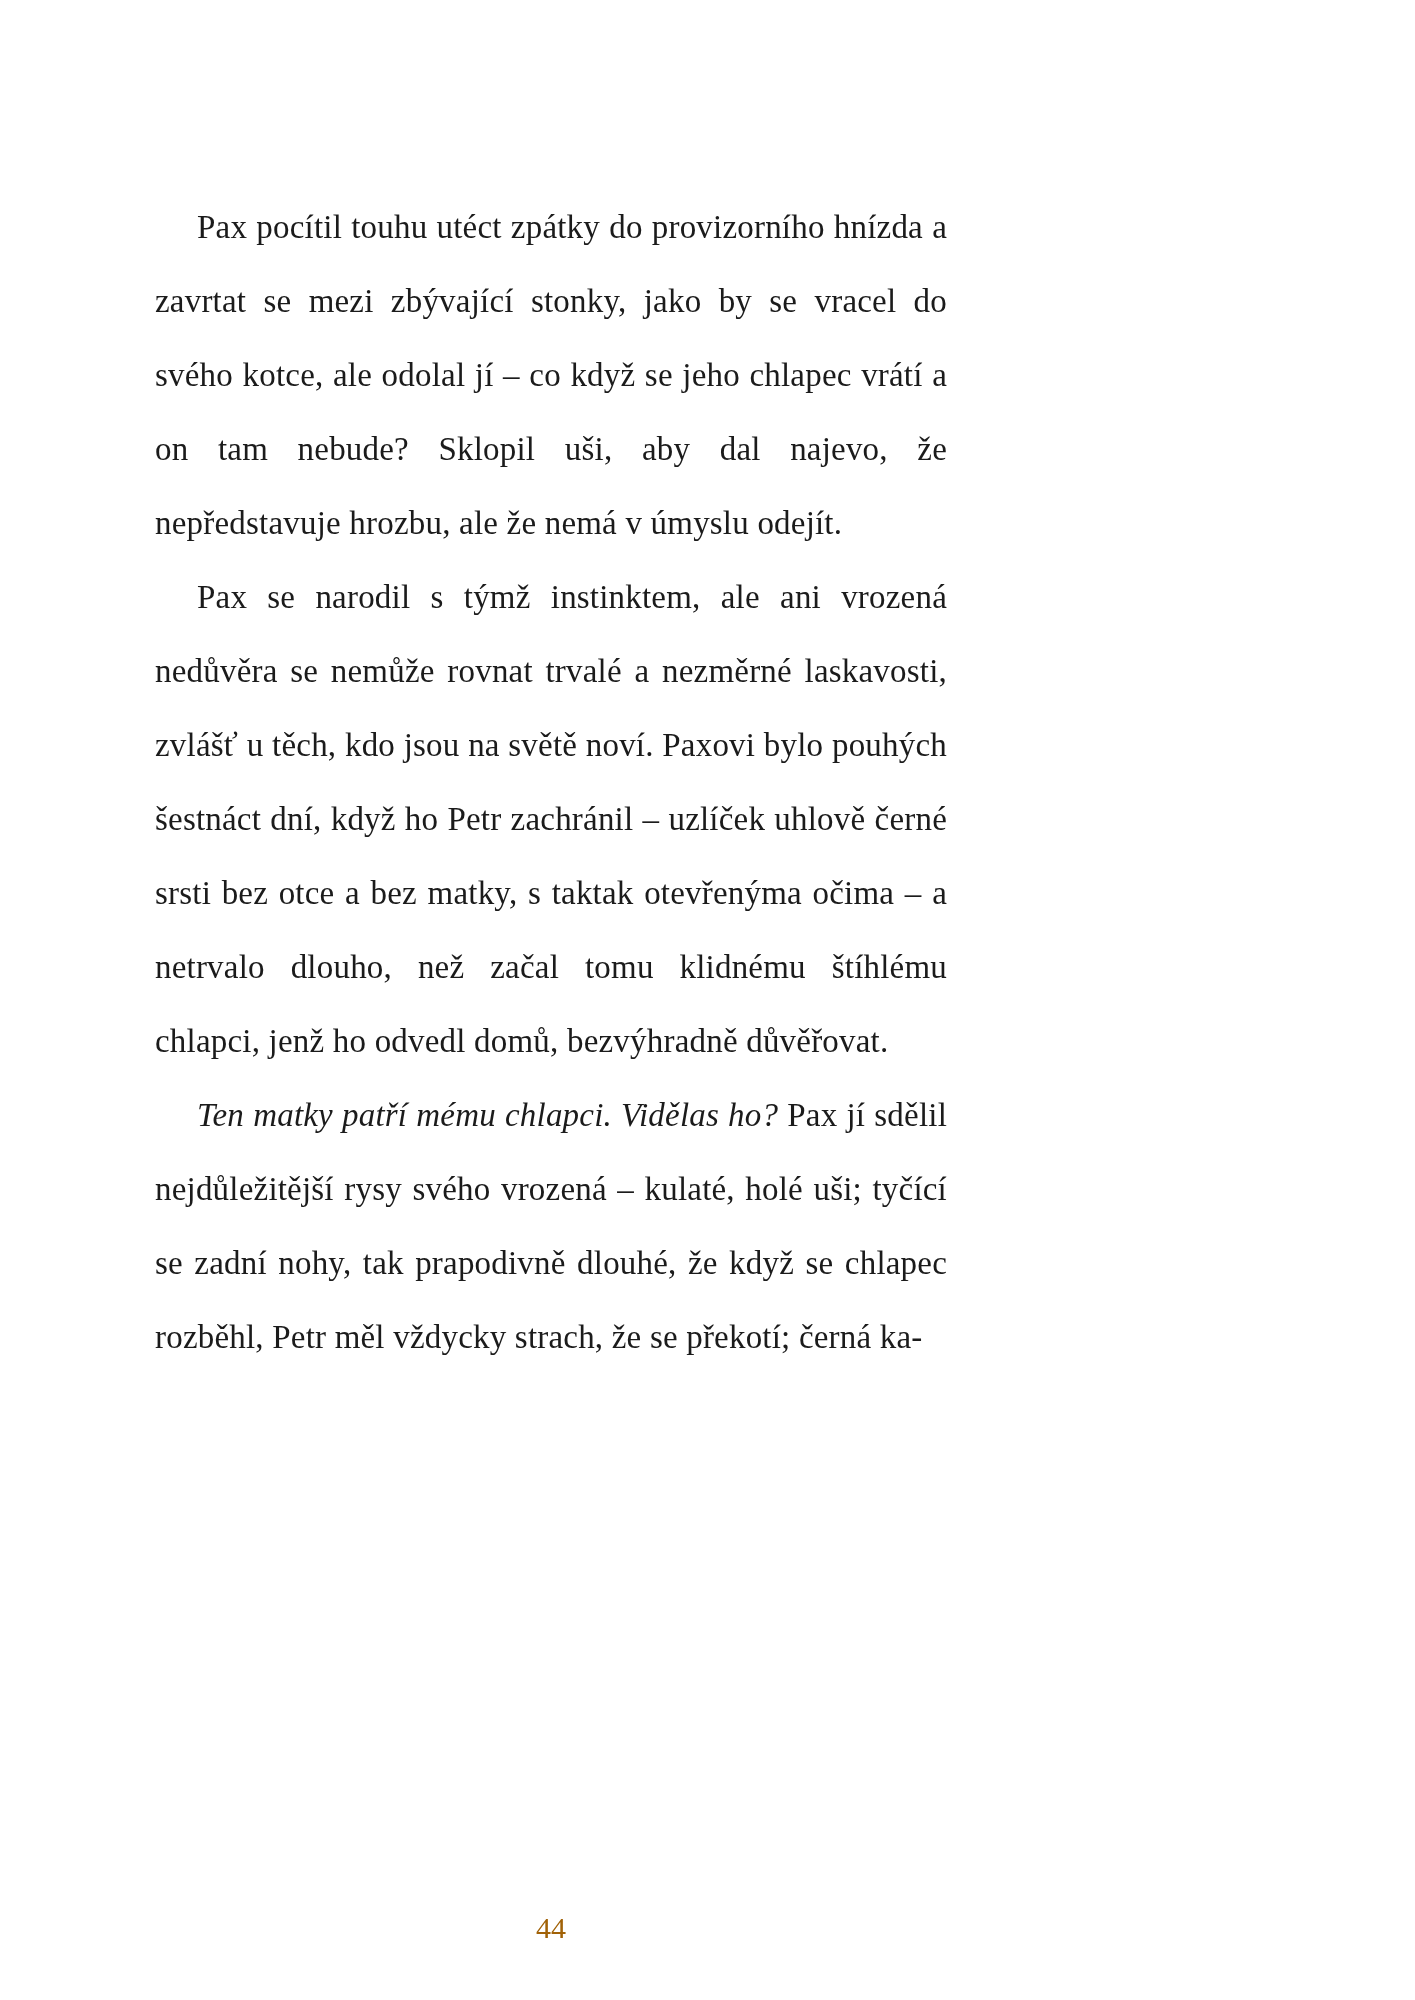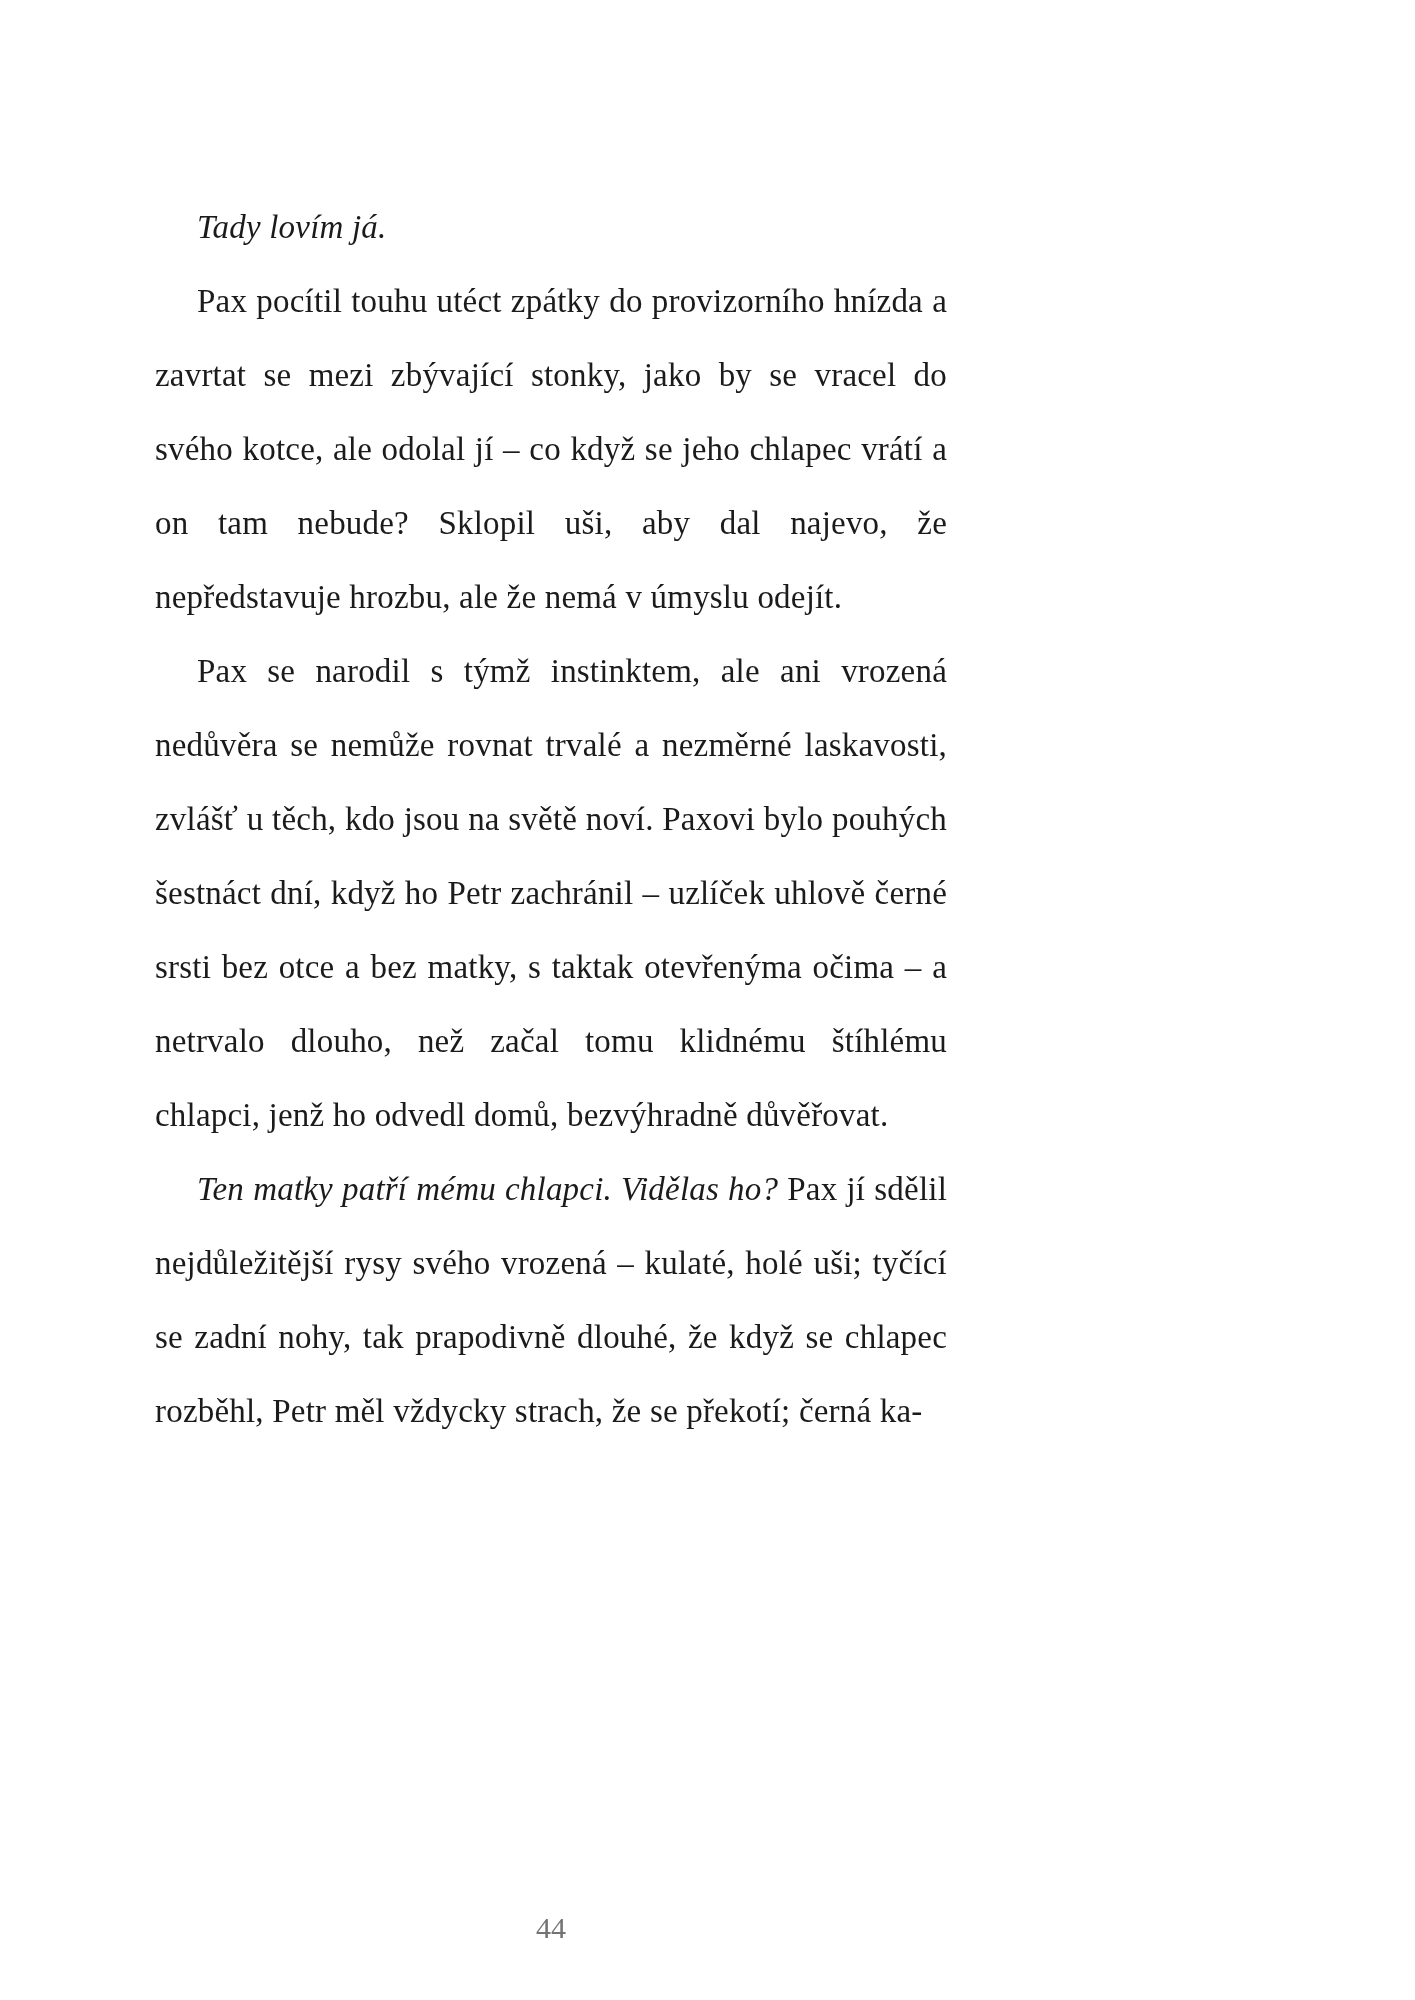--- a/index.html
+++ b/index.html
@@ -42,27 +42,26 @@
     font-style: italic;
   }
   .page-number {
     position: absolute;
     left: 155px;
     top: 1908px;
     width: 792px;
     text-align: center;
     font-size: 30px;
     line-height: 40px;
-    color: #737373;
+    color: #a16207;
   }
 </style>
 </head>
 <body>
 
 <div class="book-page">
   <div class="text-block" id="paragraphs">
-      <p class="indent"><span class="italic">Tady lovím já.</span></p>
       <p class="indent"><span>Pax pocítil touhu utéct zpátky do provizorního hnízda a zavrtat se mezi zbývající stonky, jako by se vracel do svého kotce, ale odolal jí – co když se jeho chlapec vrátí a on tam nebude? Sklopil uši, aby dal najevo, že nepředstavuje hrozbu, ale že nemá v úmyslu odejít.</span></p>
       <p class="indent"><span>Pax se narodil s týmž instinktem, ale ani vrozená nedůvěra se nemůže rovnat trvalé a nezměrné laskavosti, zvlášť u těch, kdo jsou na světě noví. Paxovi bylo pouhých šestnáct dní, když ho Petr zachránil – uzlíček uhlově černé srsti bez otce a bez matky, s taktak otevřenýma očima – a netrvalo dlouho, než začal tomu klidnému štíhlému chlapci, jenž ho odvedl domů, bezvýhradně důvěřovat.</span></p>
       <p class="indent"><span class="italic">Ten matky patří mému chlapci. Vidělas ho?</span><span> Pax jí sdělil nejdůležitější rysy svého vrozená – kulaté, holé uši; tyčící se zadní nohy, tak prapodivně dlouhé, že když se chlapec rozběhl, Petr měl vždycky strach, že se překotí; černá ka-</span></p>
     </div>
   <div class="page-number">44</div>
 </div>
 
 </body></html>

